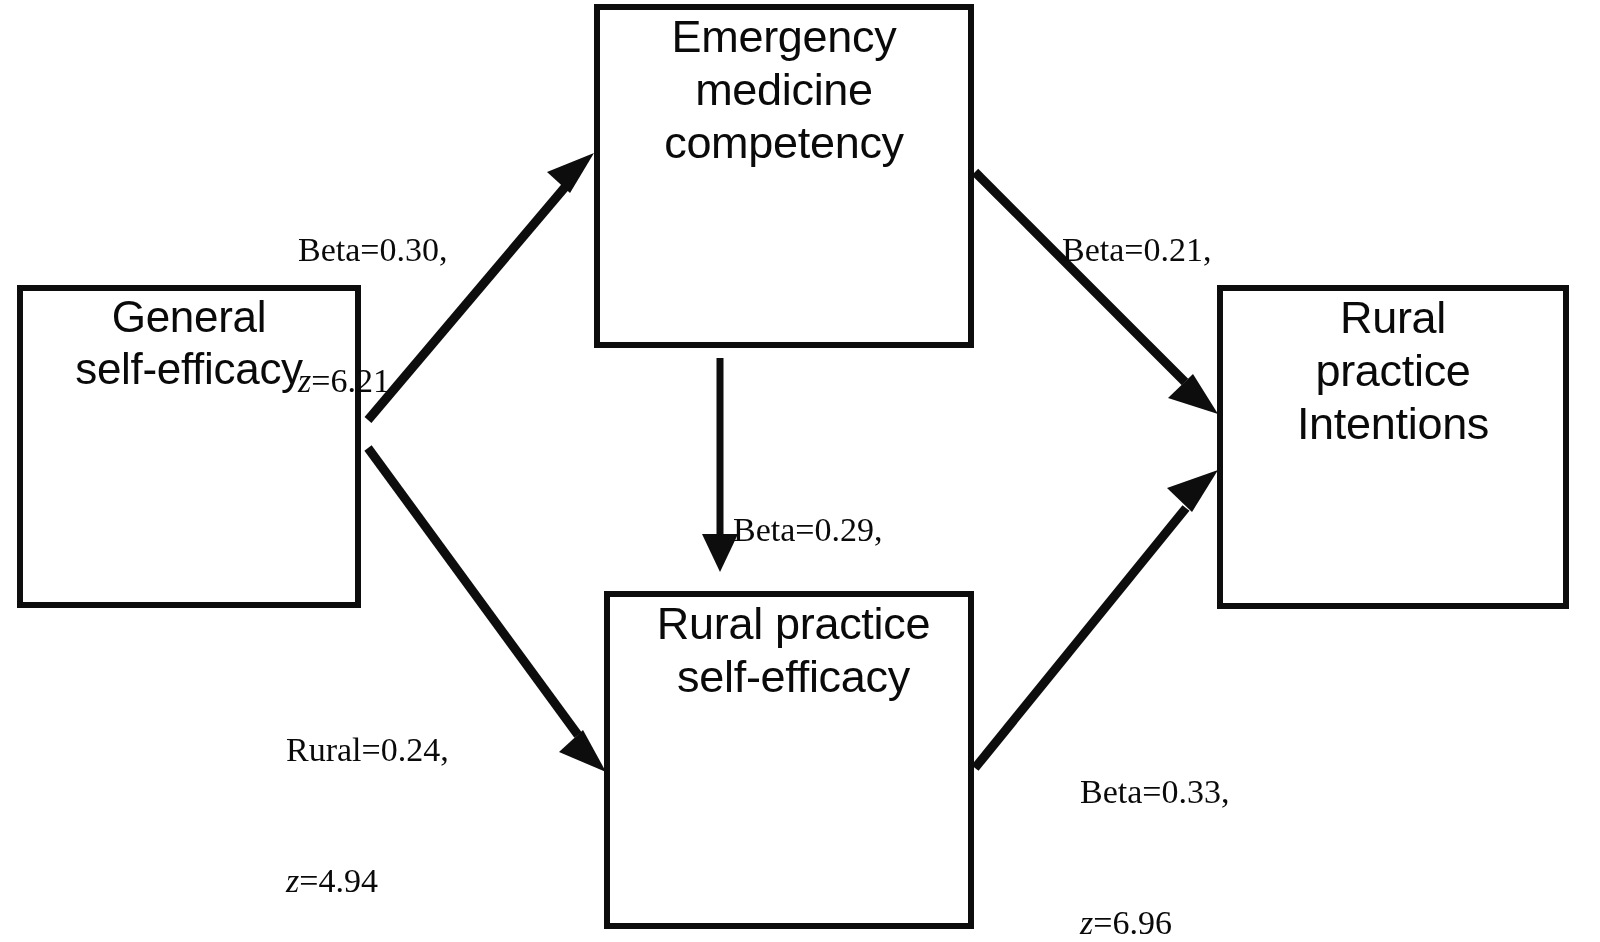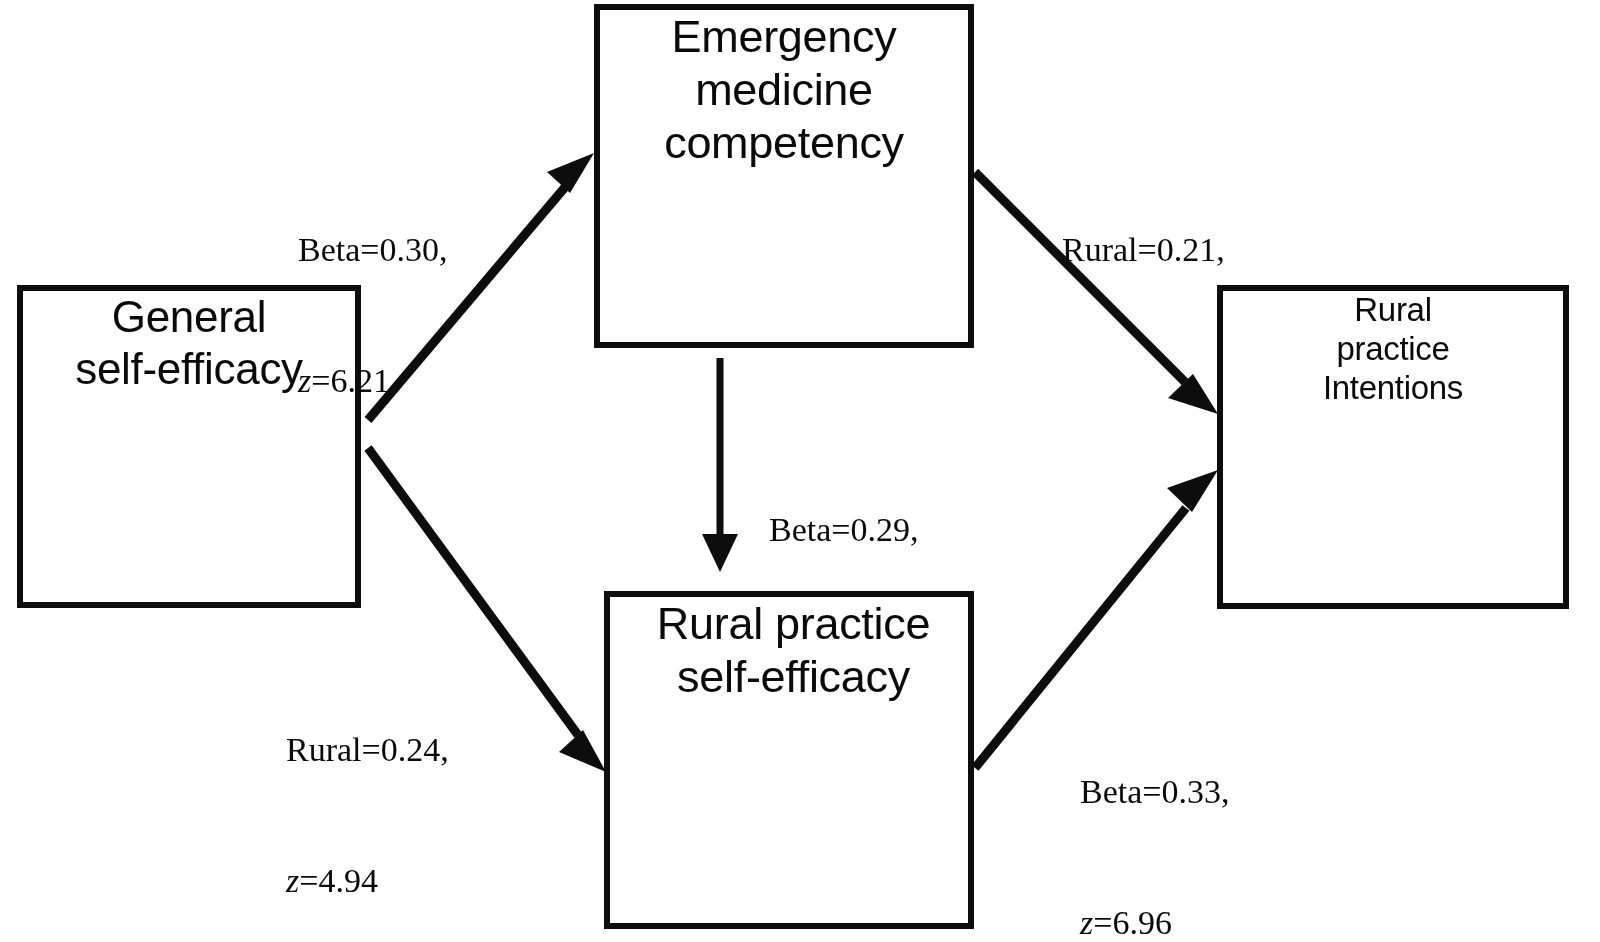--- a/index.html
+++ b/index.html
@@ -43,37 +43,37 @@
     padding: 0 10px;
   }
   #node-general          { left: 17px;   top: 285px; width: 344px; height: 323px; }
   #node-emergency        { left: 594px;  top: 4px;   width: 380px; height: 344px; }
   #node-rural-se         { left: 604px;  top: 591px; width: 370px; height: 338px; padding-left: 9px; }
   #node-intentions       { left: 1217px; top: 285px; width: 352px; height: 324px; }
 
   #node-general   .node-label { font-size: 44px; }
   #node-emergency .node-label { font-size: 45px; }
   #node-rural-se  .node-label { font-size: 45px; }
-  #node-intentions .node-label { font-size: 33px; }
+  #node-intentions .node-label { font-size: 45px; }
 
   .edge-label {
     position: absolute;
     font-family: "Liberation Serif", serif;
     font-size: 34px;
     line-height: 1.29;
     color: #0a0a0a;
     white-space: pre;
     z-index: 4;
   }
   .edge-label .zsym {
     font-style: italic;
   }
   #label-g-em   { left: 266px;  top: 140px; margin-left: 32px; }
   #label-em-int { left: 1062px; top: 140px; }
-  #label-em-rse { left: 733px;  top: 420px; margin-left: 36px; }
+  #label-em-rse { left: 733px;  top: 420px; }
   #label-g-rse  { left: 286px;  top: 640px; }
   #label-rse-int{ left: 1080px; top: 682px; }
 </style>
 </head>
 <body>
 
 <div id="diagram-root">
 
   <svg id="edge-layer" viewBox="0 0 1600 942" width="1600" height="942" xmlns="http://www.w3.org/2000/svg">
 
@@ -124,21 +124,21 @@
 practice
 Intentions</div>
   </div>
 
   <div class="edge-label" id="label-g-em">
     <div>Beta=0.30,</div>
     <div><span class="zsym">z</span><span>=6.21</span></div>
   </div>
 
   <div class="edge-label" id="label-em-int">
-    <div>Rural=0.21,</div>
+    <div>Beta=0.21,</div>
   </div>
 
   <div class="edge-label" id="label-em-rse">
     <div>Beta=0.29,</div>
   </div>
 
   <div class="edge-label" id="label-g-rse">
     <div>Rural=0.24,</div>
     <div><span class="zsym">z</span><span>=4.94</span></div>
   </div>

